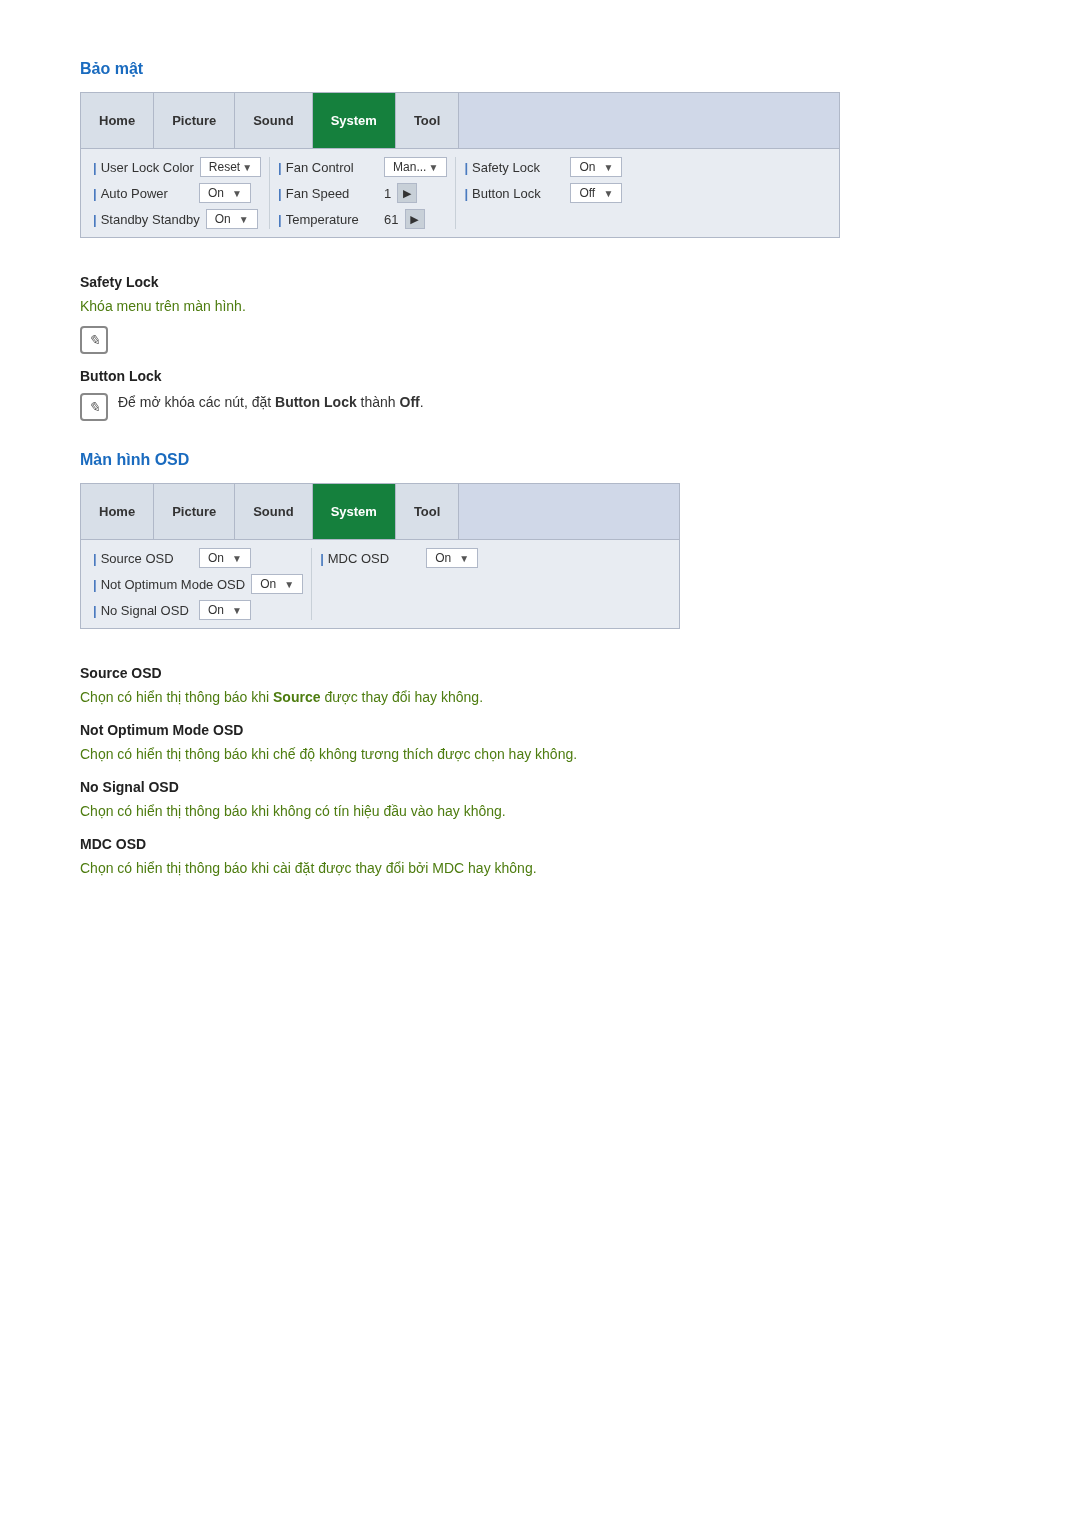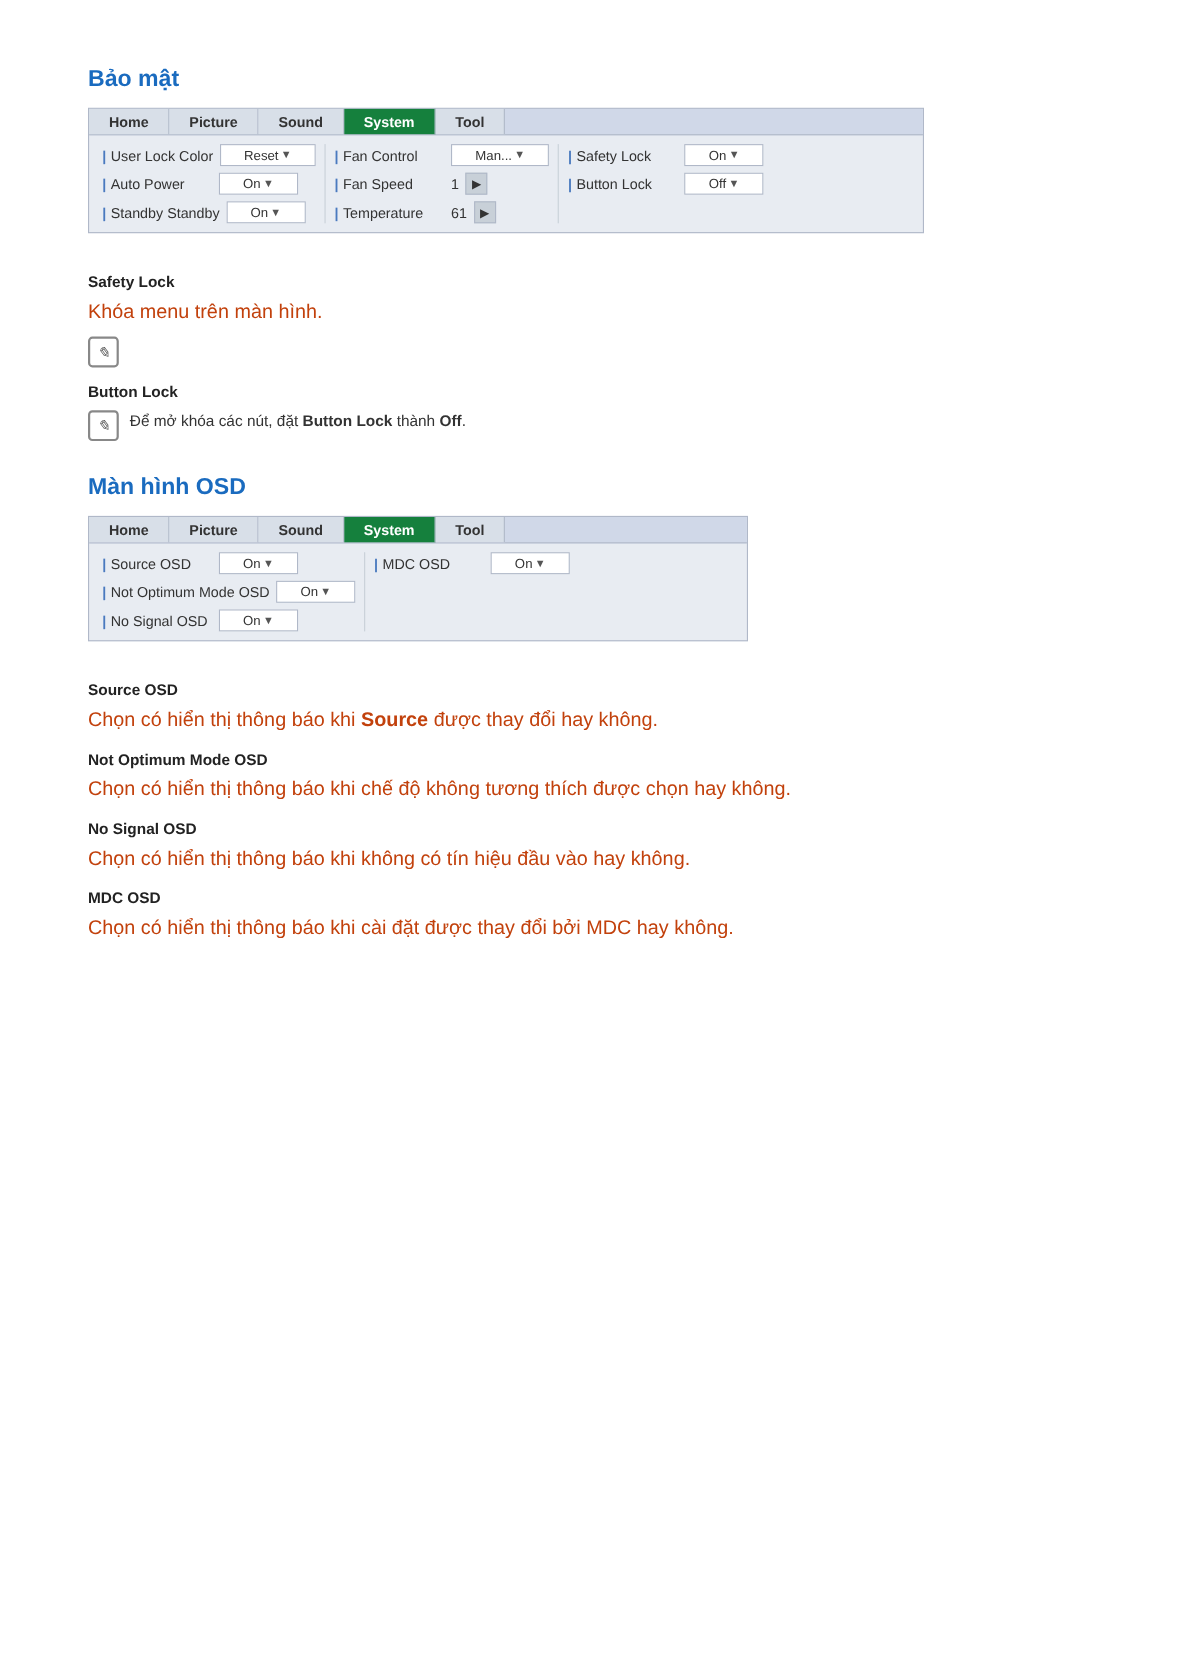--- a/index.html
+++ b/index.html
@@ -7,39 +7,39 @@
       background: #fff;
       font-family: Arial, sans-serif;
       font-size: 14px;
       color: #333;
       width: 1080px;
       min-height: 1527px;
       padding: 60px 80px;
     }
     .section-title {
       color: #1a6bbf;
-      font-size: 21px;
+      font-size: 16px;
       font-weight: bold;
       margin-bottom: 14px;
     }
     .menu-table-wrapper {
       border: 1px solid #b0b8c8;
       background: #e8ecf2;
       margin-bottom: 22px;
       display: inline-block;
       width: 100%;
       max-width: 760px;
     }
     .menu-tabs {
       display: flex;
       background: #d0d8e8;
       border-bottom: 1px solid #b0b8c8;
     }
     .menu-tab {
-      padding: 4px 18px;
+      padding: 20px 18px;
       font-size: 13px;
       font-weight: bold;
       color: #333;
       border-right: 1px solid #b0b8c8;
       background: #d8dfe8;
       cursor: pointer;
     }
     .menu-tab.active {
       background: #15803d;
       color: #fff;
@@ -79,21 +79,21 @@
       margin-right: 2px;
     }
     .menu-control {
       display: flex;
       align-items: center;
       gap: 2px;
     }
     .dropdown {
       background: #fff;
       border: 1px solid #b0b8c8;
-      padding: 2px 21px;
+      padding: 2px 8px;
       font-size: 12px;
       min-width: 52px;
       display: flex;
       align-items: center;
       justify-content: space-between;
       cursor: pointer;
     }
     .dropdown-arrow {
       font-size: 10px;
       color: #555;
@@ -110,22 +110,22 @@
       cursor: pointer;
     }
     .subsection-title {
       font-weight: bold;
       font-size: 14px;
       margin-top: 14px;
       margin-bottom: 6px;
       color: #222;
     }
     .body-text {
-      font-size: 18px;
-      color: #c2410c;
+      font-size: 14px;
+      color: #4d7c0f;
       margin-bottom: 8px;
       line-height: 1.5;
     }
     .note-box {
       display: flex;
       align-items: flex-start;
       gap: 10px;
       margin: 8px 0 14px 0;
     }
     .note-icon {

